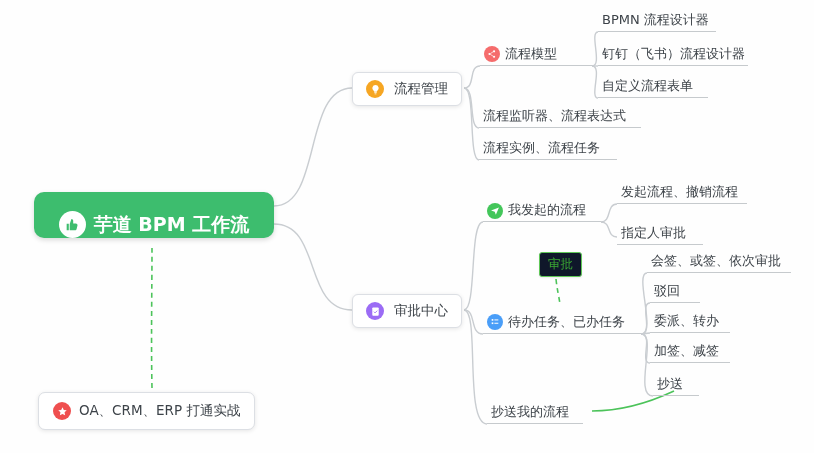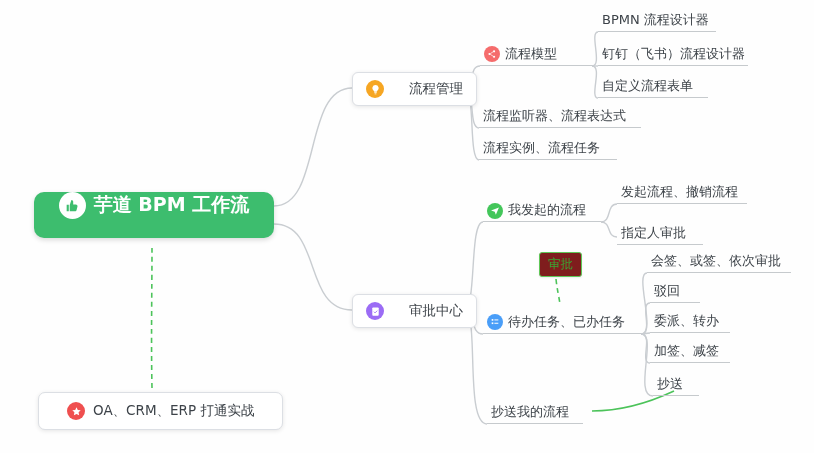--- a/index.html
+++ b/index.html
@@ -11,56 +11,56 @@
   }
   .edges{position:absolute;left:0;top:0;width:814px;height:453px;z-index:0;pointer-events:none;}
   .edges path{fill:none;}
   .gray{stroke:#c9cdd1;stroke-width:1.4;}
   .green-dash{stroke:#4cc35a;stroke-width:1.6;stroke-dasharray:5 4;}
   .green-solid{stroke:#4cc35a;stroke-width:1.6;}
 
   .node-central{
     position:absolute;left:34px;top:192px;width:240px;height:46px;z-index:2;
     background:#3dbd6e;border-radius:10px;color:#fff;
-    display:flex;align-items:flex-start;justify-content:center;gap:8px;
+    display:flex;align-items:flex-end;justify-content:center;gap:8px;
     font-size:19px;font-weight:bold;
     box-shadow:0 2px 5px rgba(0,0,0,.15);cursor:pointer;white-space:nowrap;
   }
   .central-ic{width:27px;height:27px;border-radius:50%;background:#fff;
     display:flex;align-items:center;justify-content:center;flex:0 0 auto;}
 
   .branch{
     position:absolute;z-index:2;height:32px;background:#fff;
     border:1px solid #dcdfe4;border-radius:6px;
     box-shadow:0 1px 4px rgba(0,0,0,.10);
-    display:flex;align-items:center;gap:25px;padding:0 13px;
+    display:flex;align-items:center;gap:10px;padding:0 13px;
     font-size:13.5px;cursor:pointer;white-space:nowrap;
   }
   .circle-ic{border-radius:50%;display:flex;align-items:center;justify-content:center;flex:0 0 auto;}
   .ic18{width:18px;height:18px;}
   .ic16{width:16px;height:16px;}
 
   .leaf{
     position:absolute;z-index:2;height:22px;box-sizing:border-box;
     display:flex;align-items:center;gap:5px;padding:0 4px 2px 4px;
     border-bottom:1px solid #c6cacd;font-size:13px;cursor:pointer;white-space:nowrap;
   }
 
   .badge-approval{
     position:absolute;left:539px;top:252px;z-index:2;
-    background:#7f1d1d;border:1px solid #5fc757;color:#3aa632;
+    background:#0f172a;border:1px solid #5fc757;color:#3aa632;
     font-size:12.5px;padding:3px 8px;border-radius:3px;cursor:pointer;
     box-shadow:0 1px 2px rgba(0,0,0,.08);
   }
 
   .node-oa{
     position:absolute;left:38px;top:392px;height:36px;z-index:2;
     background:#fff;border:1px solid #dcdfe4;border-radius:7px;
     box-shadow:0 1px 4px rgba(0,0,0,.10);
-    display:flex;align-items:center;gap:8px;padding:0 28px;
+    display:flex;align-items:center;gap:8px;padding:0 14px;
     font-size:13.5px;cursor:pointer;white-space:nowrap;
   }
 
   .bg-red{background:#f56c6c;}
   .bg-orange{background:#f6a623;}
   .bg-purple{background:#9b6cf5;}
   .bg-green{background:#43c65a;}
   .bg-blue{background:#4a9ef8;}
   .bg-crimson{background:#ef4f4f;}
 </style>

